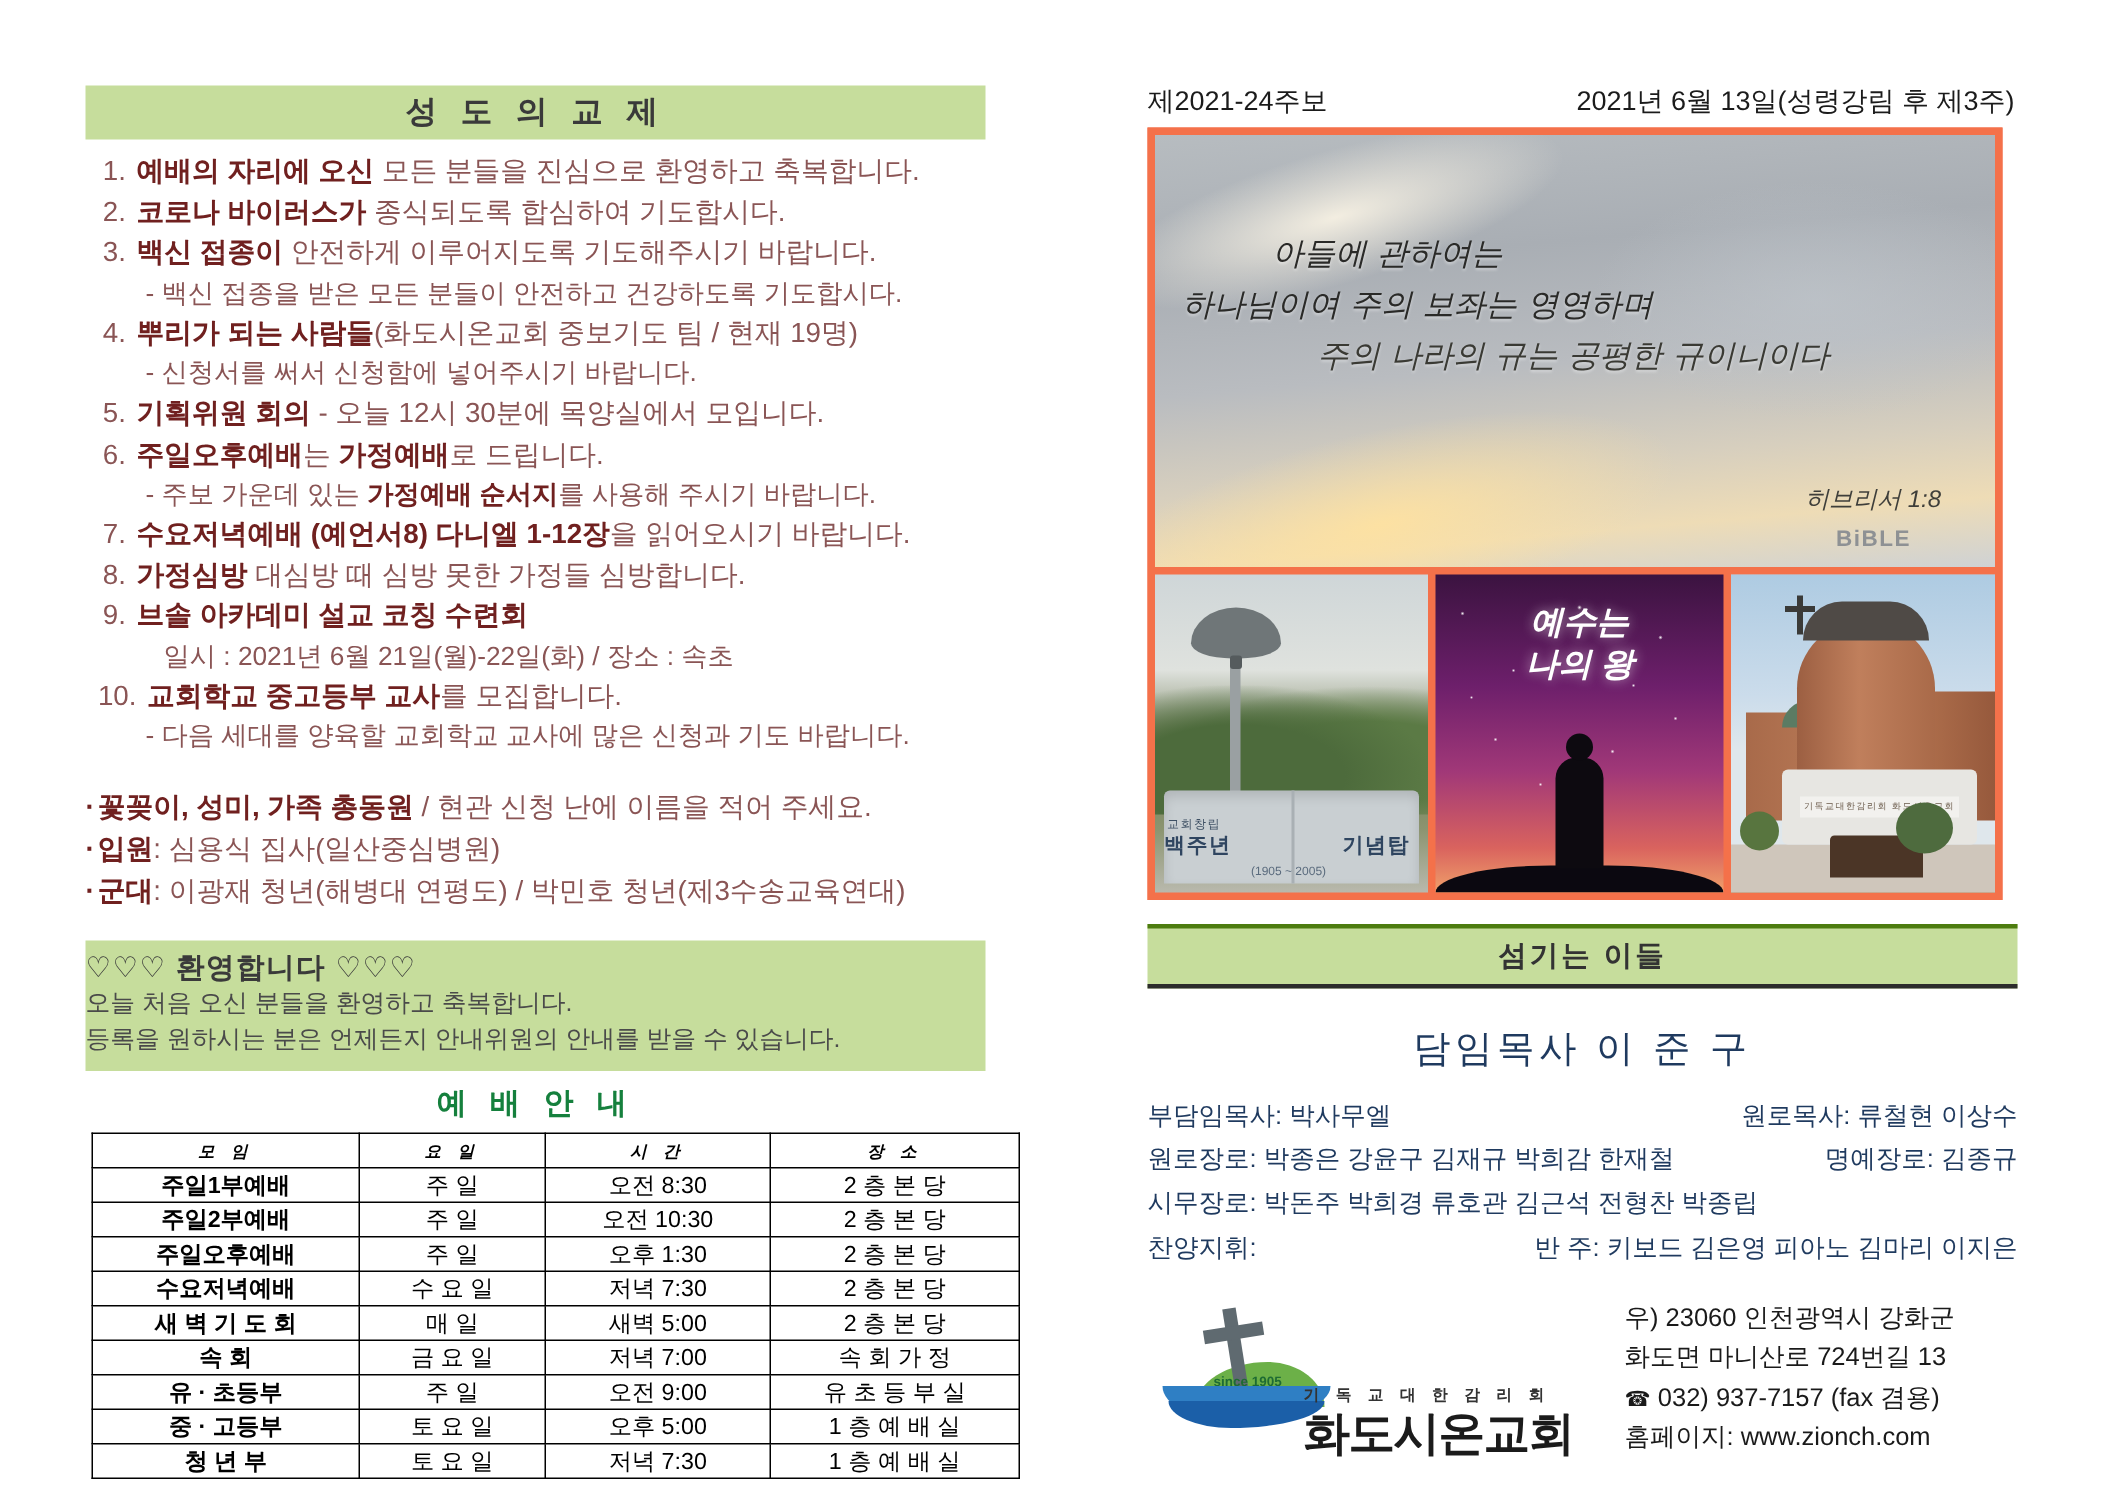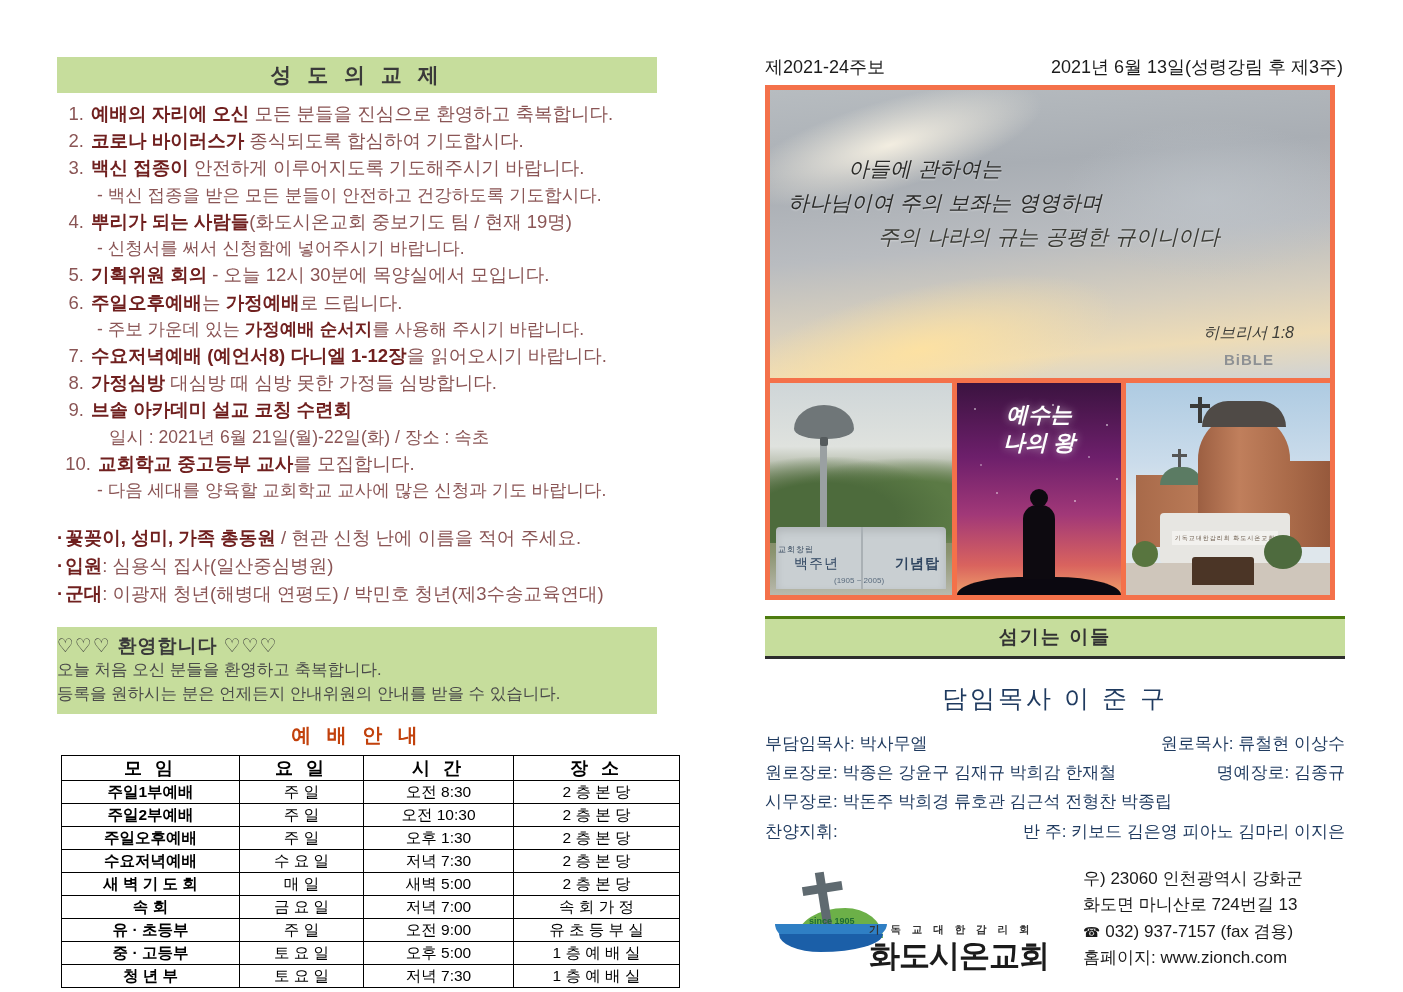--- a/index.html
+++ b/index.html
@@ -62,21 +62,21 @@
     margin-top:18px;
     padding:6px 0 8px 0;
     text-align:left;
     color:#3a3a3a;
   }
   .welcome-title{font-size:19px;font-weight:bold;letter-spacing:1px;line-height:1.35;}
   .welcome-line{font-size:16.5px;line-height:1.45;color:#4a4a4a;}
 
   .table-title{
     text-align:center;
-    color:#c2410c;
+    color:#15803d;
     font-weight:bold;
     font-size:20px;
     letter-spacing:5px;
     margin-top:8px;
     margin-bottom:6px;
   }
 
   table.schedule{
     border-collapse:collapse;
     width:578px;
@@ -86,21 +86,21 @@
   table.schedule th,table.schedule td{
     border:1.4px solid #000;
     height:22px;
     font-size:15.5px;
     text-align:center;
     color:#000;
     padding:0;
     overflow:hidden;
     white-space:nowrap;
   }
-  table.schedule th{font-weight:bold;font-size:18px;letter-spacing:4px;}
+  table.schedule th{font-weight:bold;font-size:11px;letter-spacing:4px;font-style:italic;}
   table.schedule td.name{font-weight:bold;letter-spacing:0px;}
   .col1{width:178px;}
   .col2{width:124px;}
   .col3{width:150px;}
   .col4{width:166px;}
 
   
   .right-col{position:absolute;left:765px;top:55px;width:580px;}
 
   .bulletin-head{
@@ -160,32 +160,32 @@
   }
 
   .collage-bottom{
     display:flex;
     gap:5px;
     margin-top:5px;
     height:212px;
   }
   .cell{position:relative;overflow:hidden;}
   .cell-a{width:182px;background:linear-gradient(180deg,#cfd6d8 0%,#dfe2de 30%,#6d7a52 55%,#8b9470 80%,#b9b9ad 100%);}
-  .cell-b{width:164px;background:linear-gradient(180deg,#3b1340 0%,#6d1f6b 35%,#a13878 62%,#d9635e 86%,#f0a06a 100%);}
+  .cell-b{width:164px;background:linear-gradient(180deg,#3b1340 0%,#6d1f6b 35%,#a13878 62%,#d9635e 86%,#f0a06a 100%);padding-left:28px;}
   .cell-c{flex:1;background:linear-gradient(180deg,#b9cee0 0%,#cfdde8 30%,#b97f5c 48%,#ad6f4e 78%,#8d9a6d 100%);}
 
   
   .bell-pole{position:absolute;left:50px;top:38px;width:7px;height:118px;background:#9aa0a2;}
   .bell-top{position:absolute;left:24px;top:22px;width:60px;height:34px;background:#6f7678;border-radius:50% 50% 46% 46%/70% 70% 30% 30%;}
   .bell-clap{position:absolute;left:50px;top:54px;width:8px;height:9px;background:#555b5d;border-radius:2px;}
   .trees{position:absolute;left:0;bottom:52px;width:100%;height:86px;background:radial-gradient(ellipse at 30% 70%,#4d6b3c 0%,#4d6b3c 40%,rgba(77,107,60,0) 72%),radial-gradient(ellipse at 78% 60%,#5b7a45 0%,#5b7a45 38%,rgba(91,122,69,0) 70%);}
   .book{position:absolute;left:6px;bottom:6px;width:170px;height:62px;background:#c9cfd2;border-radius:4px 4px 0 0;box-shadow:inset 0 4px 8px rgba(0,0,0,.12);}
   .book:after{content:"";position:absolute;left:50%;top:0;width:2px;height:100%;background:#a9b0b4;}
   .book-t1{position:absolute;left:8px;bottom:40px;font-size:8px;color:#3d4f63;letter-spacing:1px;}
-  .book-t2{position:absolute;left:24px;bottom:22px;font-size:14px;font-weight:normal;color:#2f4560;letter-spacing:1px;}
+  .book-t2{position:absolute;left:6px;bottom:22px;font-size:14px;font-weight:bold;color:#2f4560;letter-spacing:1px;}
   .book-t3{position:absolute;right:12px;bottom:22px;font-size:14px;font-weight:bold;color:#2f4560;letter-spacing:1px;}
   .book-t4{position:absolute;left:64px;bottom:10px;font-size:8px;color:#5a6b7d;}
 
   
   .stars{position:absolute;inset:0;
     background-image:
       radial-gradient(1.4px 1.4px at 18px 26px,#fff,transparent),
       radial-gradient(1.2px 1.2px at 52px 64px,#fff,transparent),
       radial-gradient(1.6px 1.6px at 96px 22px,#fff,transparent),
       radial-gradient(1.2px 1.2px at 132px 74px,#fff,transparent),

